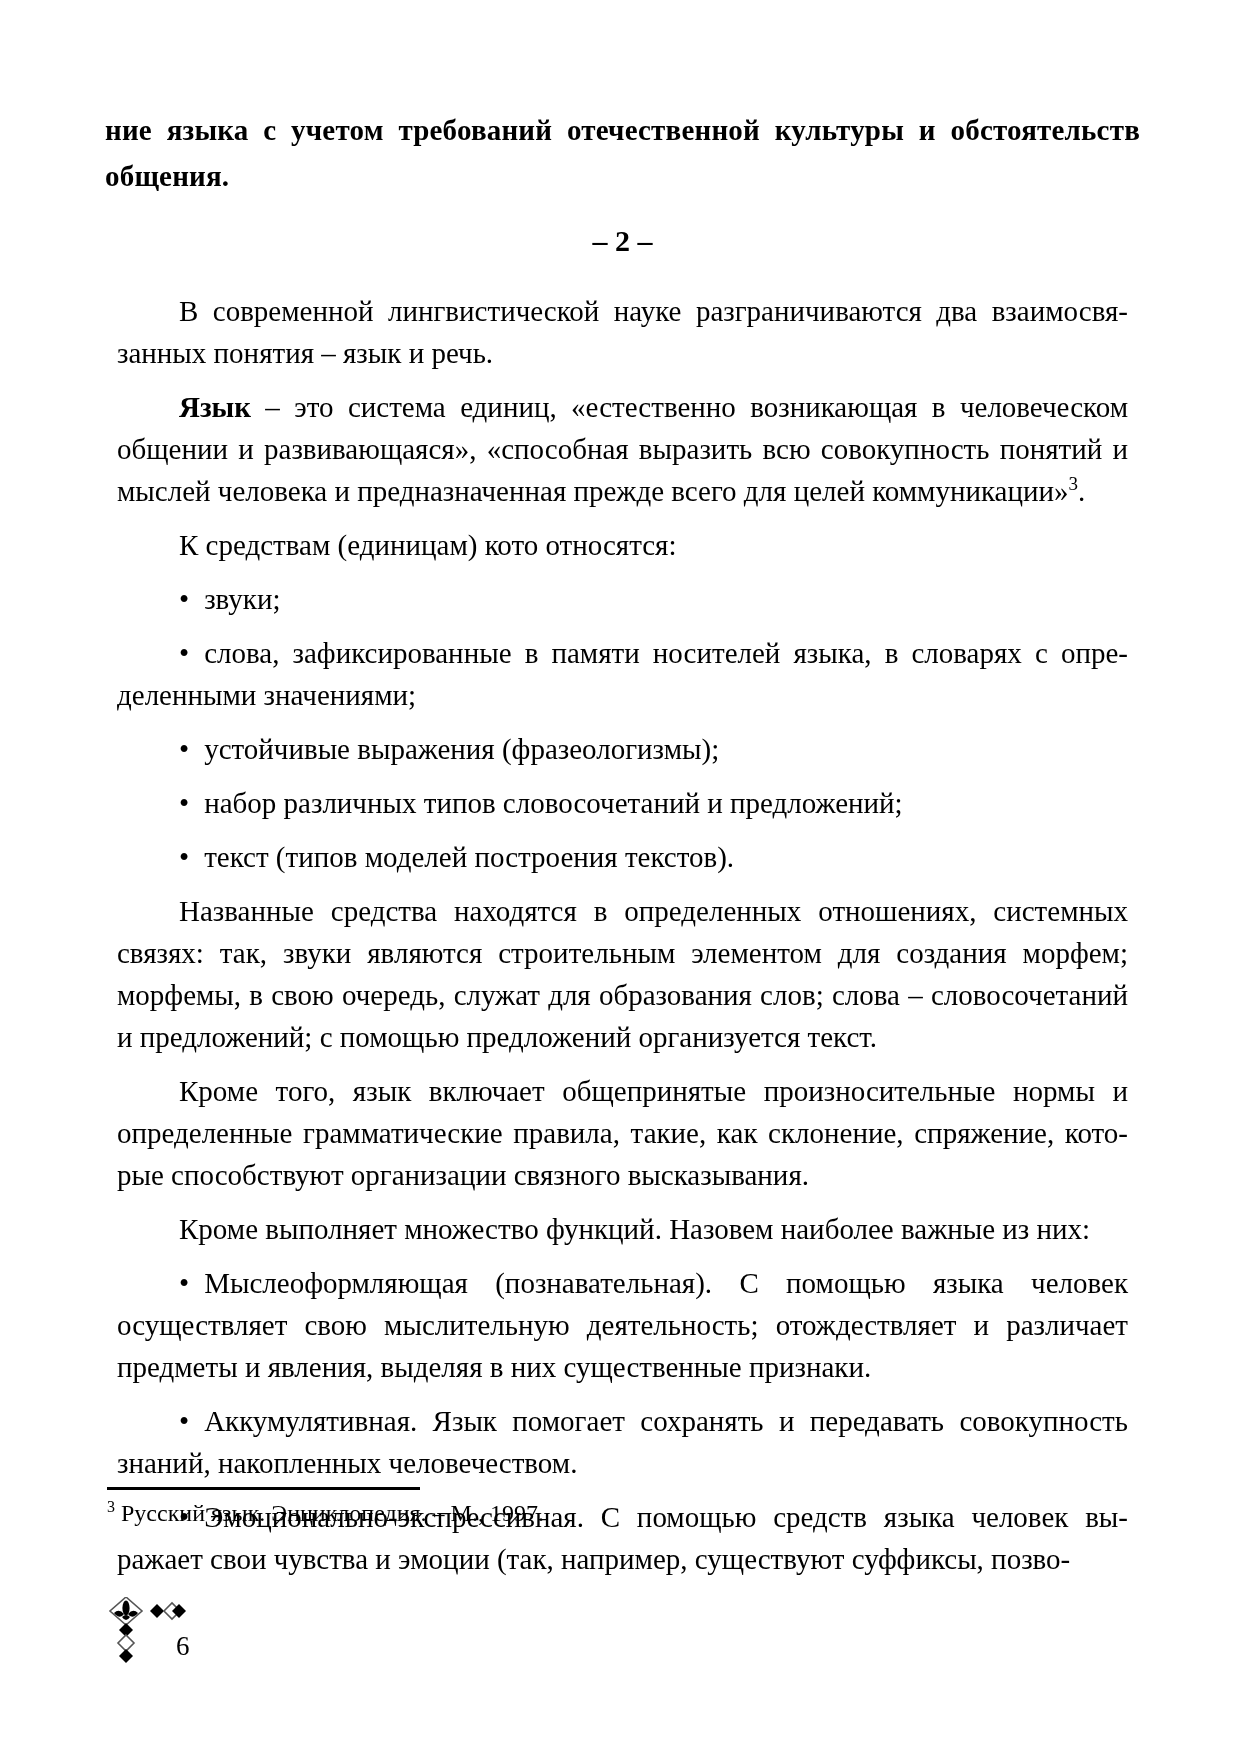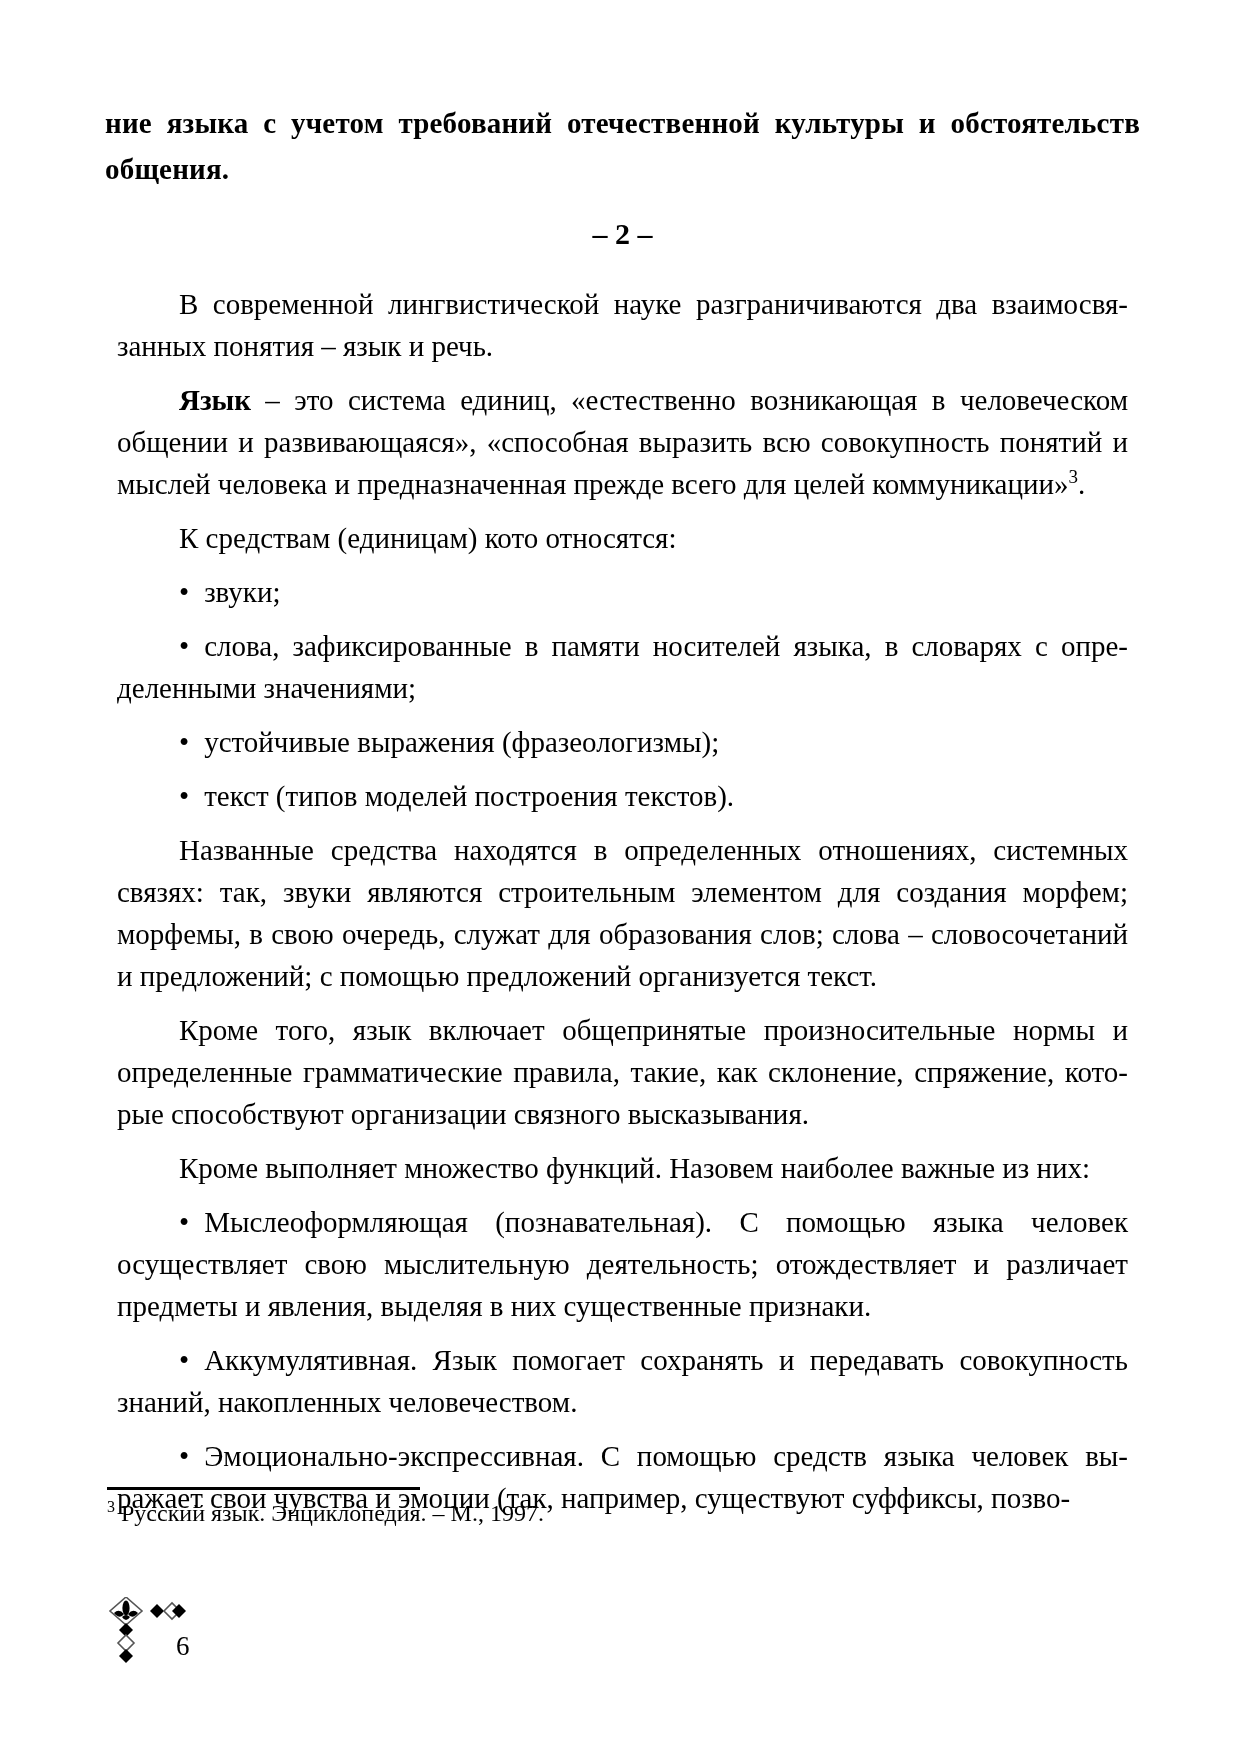--- a/index.html
+++ b/index.html
@@ -8,21 +8,21 @@
     width: 1241px;
     height: 1755px;
     background: #ffffff;
     color: #000000;
     font-family: "Liberation Serif", "DejaVu Serif", serif;
     overflow: hidden;
   }
   .content {
     position: absolute;
     left: 105px;
-    top: 100px;
+    top: 107px;
     width: 1035px;
   }
   .cont-para {
     margin: 0;
     font-size: 29px;
     font-weight: 700;
     line-height: 46px;
     text-align: justify;
     letter-spacing: 0.2px;
   }
@@ -95,20 +95,21 @@
 
     <p class="para">В современной лингвистической науке разграничиваются два взаимосвя­занных понятия – язык и речь.</p>
 
     <p class="para"><span class="lead">Язык</span><span> – это система единиц, «естественно возникающая в человеческом общении и развивающаяся», «способная выразить всю совокупность понятий и мыслей человека и предназначенная прежде всего для целей коммуникации»</span><sup class="fn-ref">3</sup><span>.</span></p>
 
     <p class="para">К средствам (единицам) кото относятся:</p>
 
     <p class="para"><span class="marker">•</span><span>звуки;</span></p>
     <p class="para"><span class="marker">•</span><span>слова, зафиксированные в памяти носителей языка, в словарях с опре­деленными значениями;</span></p>
     <p class="para"><span class="marker">•</span><span>устойчивые выражения (фразеологизмы);</span></p>
+    <p class="para"><span class="marker">•</span><span>набор различных типов словосочетаний и предложений;</span></p>
     <p class="para"><span class="marker">•</span><span>текст (типов моделей построения текстов).</span></p>
 
     <p class="para">Названные средства находятся в определенных отношениях, системных связях: так, звуки являются строительным элементом для создания морфем; морфемы, в свою очередь, служат для образования слов; слова – словосочетаний и предложений; с помощью предложений организуется текст.</p>
 
     <p class="para">Кроме того, язык включает общепринятые произносительные нормы и определенные грамматические правила, такие, как склонение, спряжение, кото­рые способствуют организации связного высказывания.</p>
 
     <p class="para">Кроме выполняет множество функций. Назовем наиболее важные из них:</p>
 
     <p class="para"><span class="marker">•</span><span>Мыслеоформляющая (познавательная). С помощью языка человек осуществляет свою мыслительную деятельность; отождествляет и различает предметы и явления, выделяя в них существенные признаки.</span></p>
     <p class="para"><span class="marker">•</span><span>Аккумулятивная. Язык помогает сохранять и передавать совокупность знаний, накопленных человечеством.</span></p>

